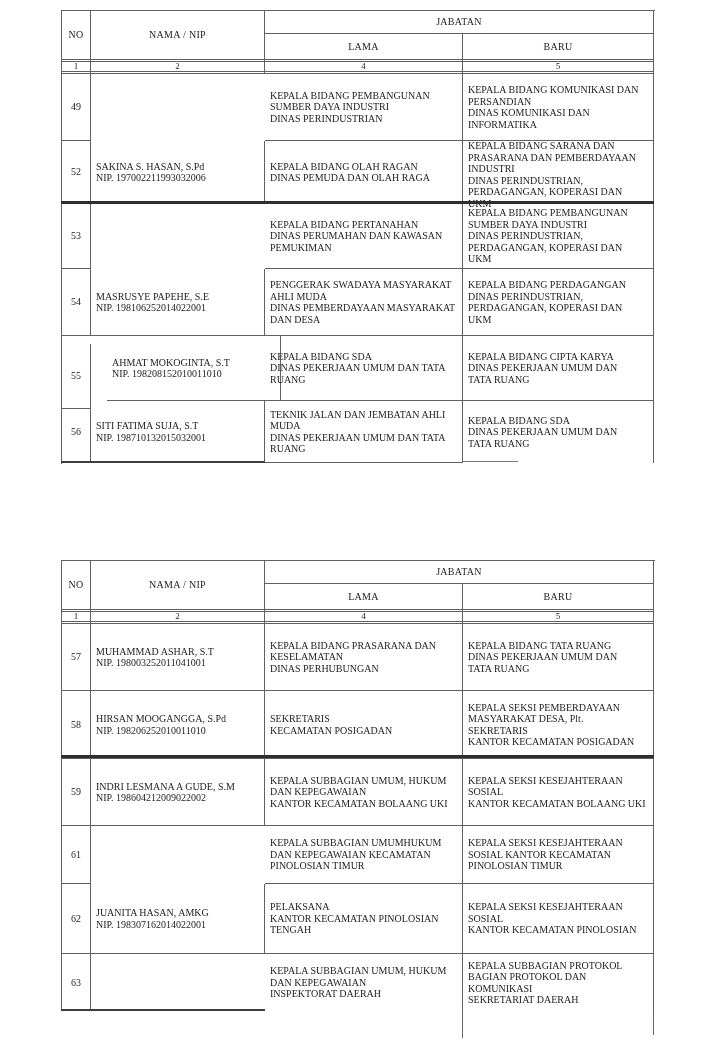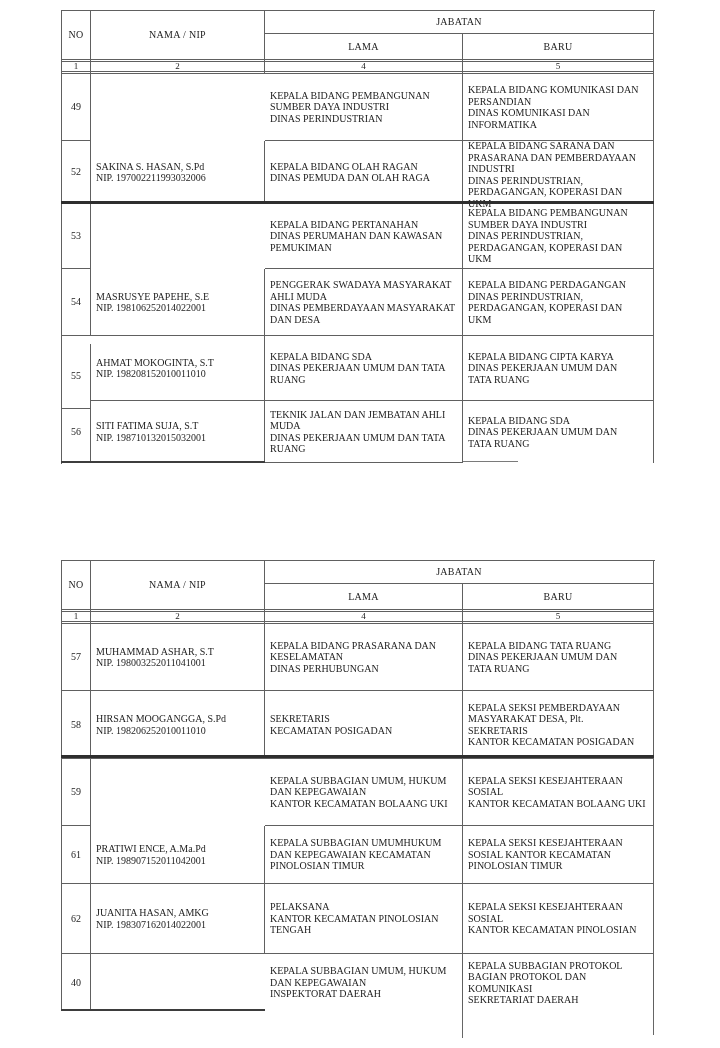--- a/index.html
+++ b/index.html
@@ -113,21 +113,21 @@
 DAN DESA</div>
       </div>
     <div class="cell" style="left:401px;top:258px;width:191px;height:67px">
         <div class="txt">KEPALA BIDANG PERDAGANGAN
 DINAS PERINDUSTRIAN,
 PERDAGANGAN, KOPERASI DAN
 UKM</div>
       </div>
 
     <div class="cell noc" style="left:0;top:333px;width:29px;height:65px">55</div>
-    <div class="cell nmc" style="left:29px;top:325px;width:174px;height:65px">
+    <div class="cell nmc" style="left:45px;top:325px;width:174px;height:65px">
       <div class="nm">AHMAT MOKOGINTA, S.T</div>
       <div class="nip">NIP. 198208152010011010</div>
     </div>
     <div class="cell" style="left:203px;top:325px;width:198px;height:65px">
         <div class="txt">KEPALA BIDANG SDA
 DINAS PEKERJAAN UMUM DAN TATA
 RUANG</div>
       </div>
     <div class="cell" style="left:401px;top:325px;width:191px;height:65px">
         <div class="txt">KEPALA BIDANG CIPTA KARYA
@@ -192,36 +192,36 @@
 KECAMATAN POSIGADAN</div>
       </div>
     <div class="cell" style="left:401px;top:130px;width:191px;height:68px">
         <div class="txt">KEPALA SEKSI PEMBERDAYAAN
 MASYARAKAT DESA, Plt.
 SEKRETARIS
 KANTOR KECAMATAN POSIGADAN</div>
       </div>
 
     <div class="cell noc" style="left:0;top:198px;width:29px;height:67px">59</div>
+    <div class="cell nmc" style="left:29px;top:198px;width:174px;height:67px">
+      <div class="nm">INDRI LESMANA A GUDE, S.M</div>
+      <div class="nip">NIP. 198604212009022002</div>
+    </div>
     <div class="cell" style="left:203px;top:198px;width:198px;height:67px">
         <div class="txt">KEPALA SUBBAGIAN UMUM, HUKUM
 DAN KEPEGAWAIAN
 KANTOR KECAMATAN BOLAANG UKI</div>
       </div>
     <div class="cell" style="left:401px;top:198px;width:191px;height:67px">
         <div class="txt">KEPALA SEKSI KESEJAHTERAAN
 SOSIAL
 KANTOR KECAMATAN BOLAANG UKI</div>
       </div>
 
     <div class="cell noc" style="left:0;top:265px;width:29px;height:58px">61</div>
-    <div class="cell nmc" style="left:29px;top:265px;width:174px;height:58px">
-      <div class="nm">PRATIWI ENCE, A.Ma.Pd</div>
-      <div class="nip">NIP. 198907152011042001</div>
-    </div>
     <div class="cell" style="left:203px;top:265px;width:198px;height:58px">
         <div class="txt">KEPALA SUBBAGIAN UMUMHUKUM
 DAN KEPEGAWAIAN KECAMATAN
 PINOLOSIAN TIMUR</div>
       </div>
     <div class="cell" style="left:401px;top:265px;width:191px;height:58px">
         <div class="txt">KEPALA SEKSI KESEJAHTERAAN
 SOSIAL KANTOR KECAMATAN
 PINOLOSIAN TIMUR</div>
       </div>
@@ -235,21 +235,21 @@
         <div class="txt">PELAKSANA
 KANTOR KECAMATAN PINOLOSIAN
 TENGAH</div>
       </div>
     <div class="cell" style="left:401px;top:323px;width:191px;height:70px">
         <div class="txt">KEPALA SEKSI KESEJAHTERAAN
 SOSIAL
 KANTOR KECAMATAN PINOLOSIAN</div>
       </div>
 
-    <div class="cell noc nbb" style="left:0;top:393px;width:29px;height:57px">40</div>
+    <div class="cell noc nbb" style="left:0;top:393px;width:29px;height:57px">63</div>
     <div class="cell nbb" style="left:203px;top:393px;width:198px;height:57px">
         <div class="txt">KEPALA SUBBAGIAN UMUM, HUKUM
 DAN KEPEGAWAIAN
 INSPEKTORAT DAERAH</div>
       </div>
     <div class="cell nbb" style="left:401px;top:393px;width:191px;height:57px">
         <div class="txt">KEPALA SUBBAGIAN PROTOKOL
 BAGIAN PROTOKOL DAN
 KOMUNIKASI
 SEKRETARIAT DAERAH</div>

